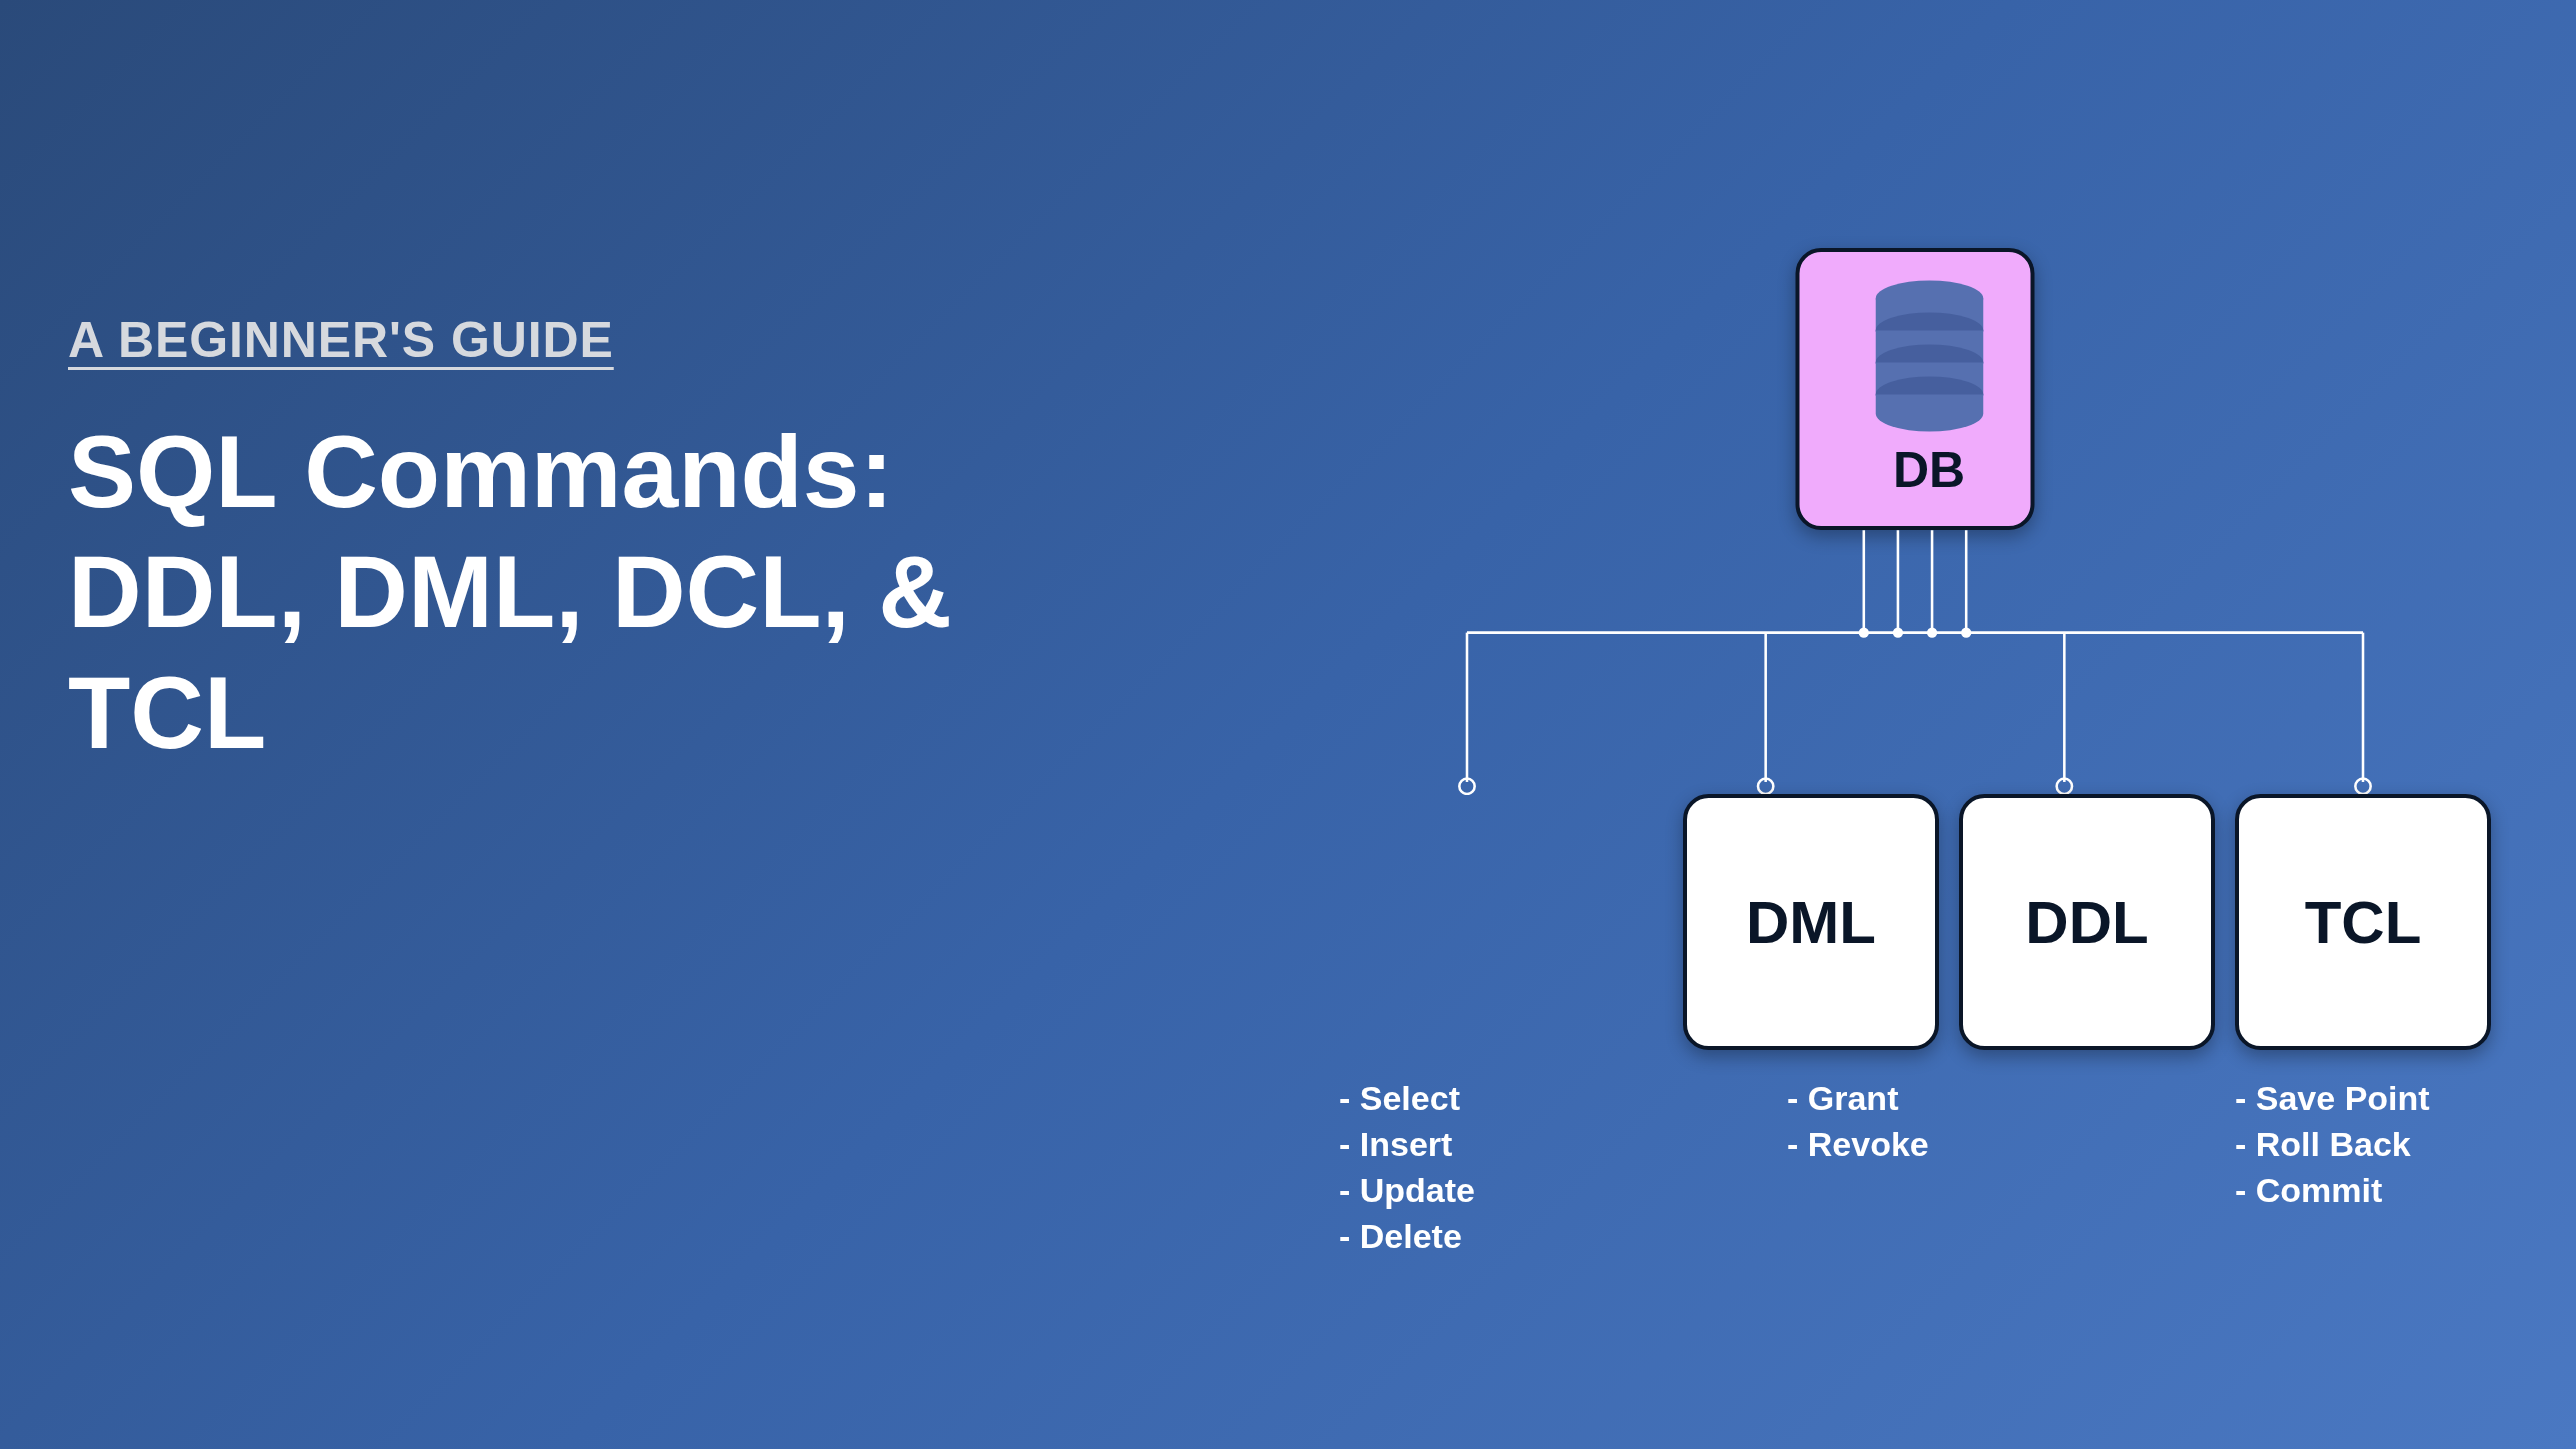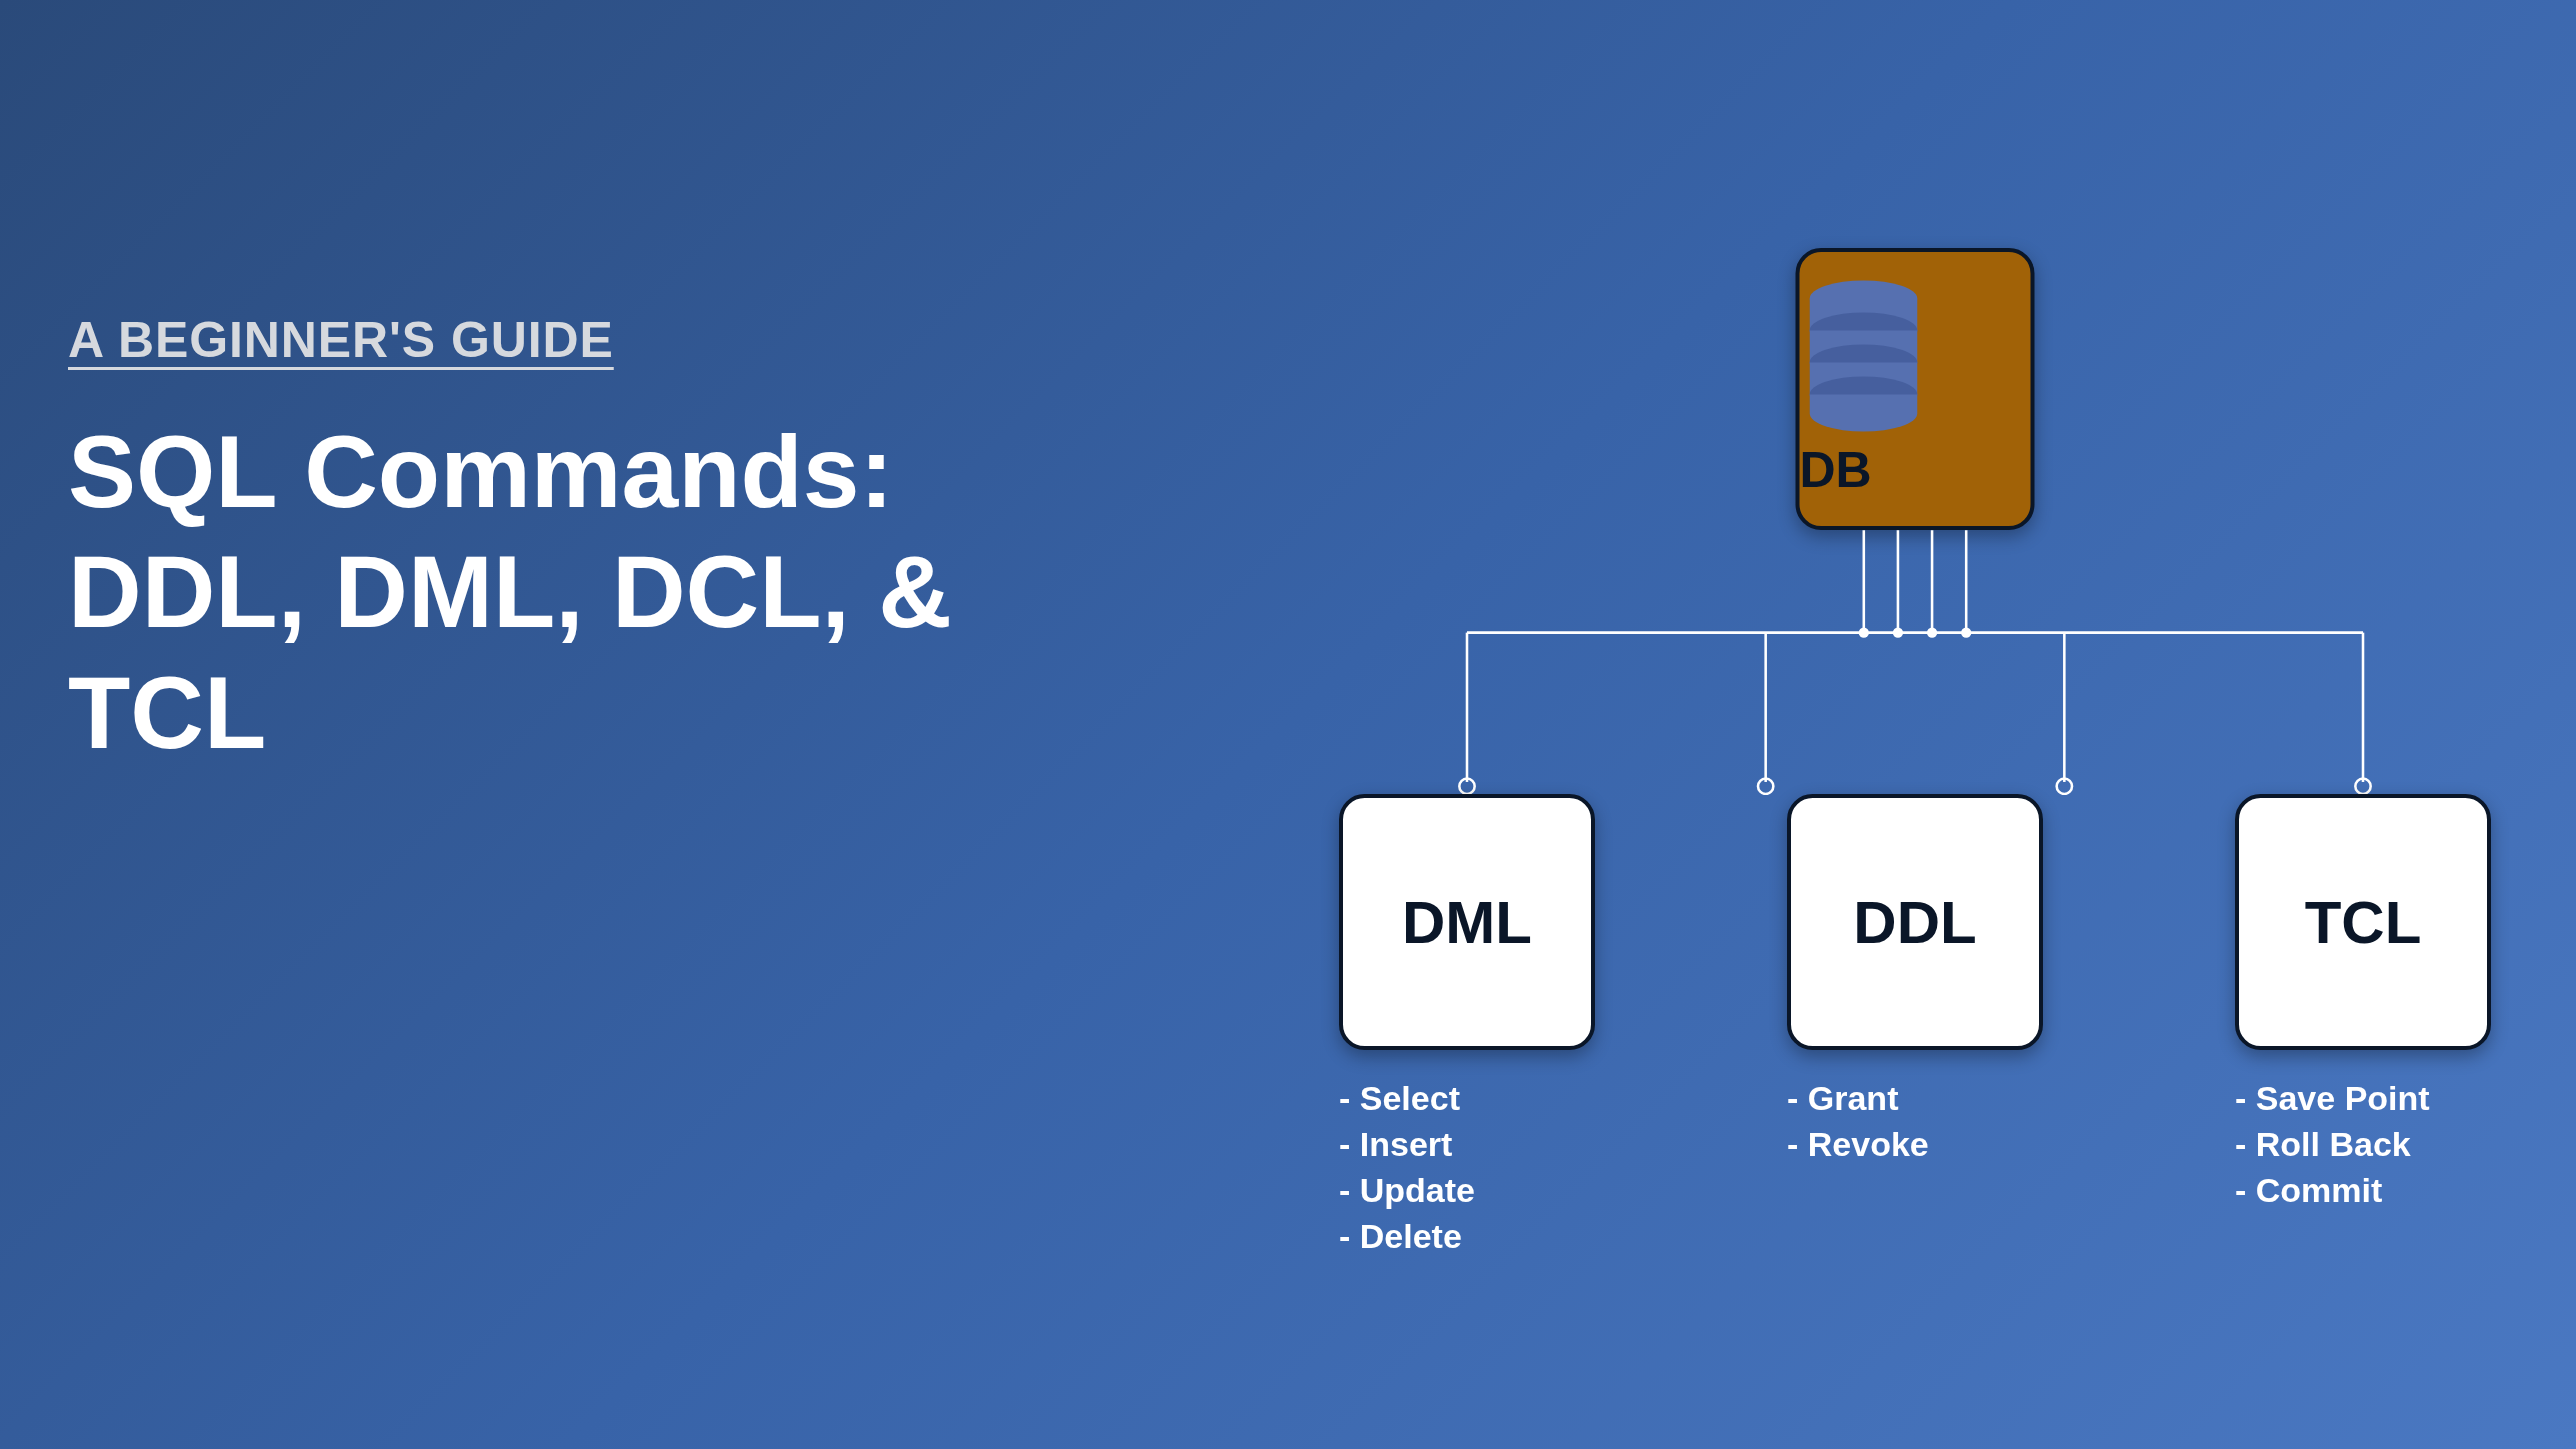--- a/index.html
+++ b/index.html
@@ -41,27 +41,29 @@
     width: 1152px;
     height: 1024px;
   }
   .db-box {
     position: absolute;
     left: 50%;
     transform: translateX(-50%);
     top: 0;
     width: 239px;
     height: 282px;
-    background: #a16207;
+    background: #f0abfc;
     border: 4.3px solid #0a1628;
     border-radius: 25.6px;
     display: flex;
     flex-direction: column;
+    align-items: center;
     justify-content: center;
     box-shadow: 0 6.8px 17px rgba(0,0,0,0.3);
+    padding-left: 28px;
   }
   .db-icon {
     width: 128px;
     height: 154px;
   }
   .db-label {
     font-size: 50px;
     font-weight: 800;
     color: #0a1628;
     margin-top: 8.5px;
@@ -72,22 +74,22 @@
     left: 0;
     width: 100%;
     height: 265px;
   }
   .cat-row {
     position: absolute;
     top: 546px;
     left: 0;
     width: 100%;
     display: flex;
-    justify-content: space-between;
-    gap: 48px;
+    justify-content: flex-end;
+    gap: 20px;
   }
   .cat-box {
     width: 256px;
     height: 256px;
     background: #fff;
     border: 4.3px solid #0a1628;
     border-radius: 25.6px;
     display: flex;
     align-items: center;
     justify-content: center;

